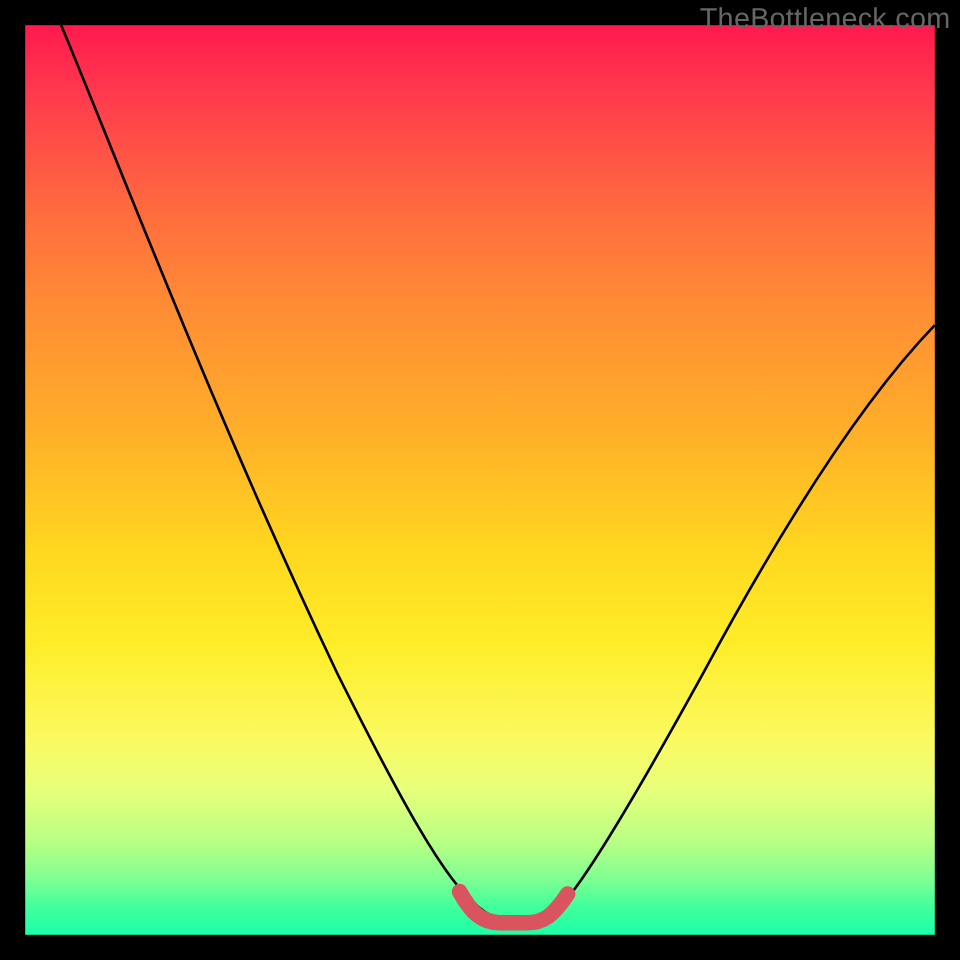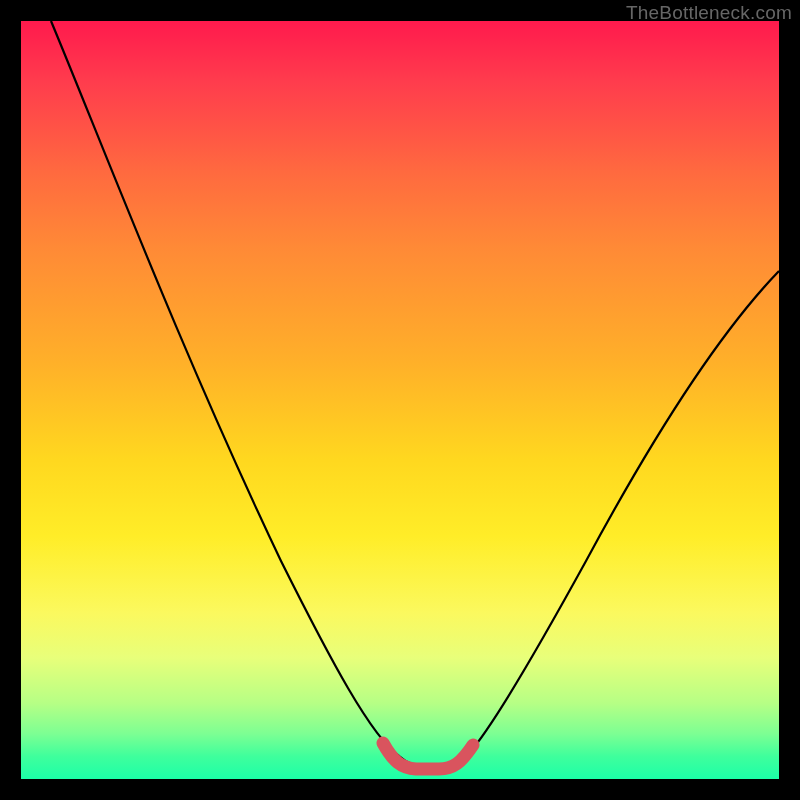--- a/index.html
+++ b/index.html
@@ -46,21 +46,21 @@
     top: 0;
     width: 758px;
     height: 758px;
     overflow: visible;
   }
   .watermark {
     position: absolute;
     top: 2px;
     right: 8px;
     color: #666;
-    font-size: 19px;
+    font-size: 24px;
     font-weight: 500;
     letter-spacing: 0.2px;
     user-select: none;
   }
 </style>
 </head>
 <body>
 
 <div class="frame">
   <div class="plot">

